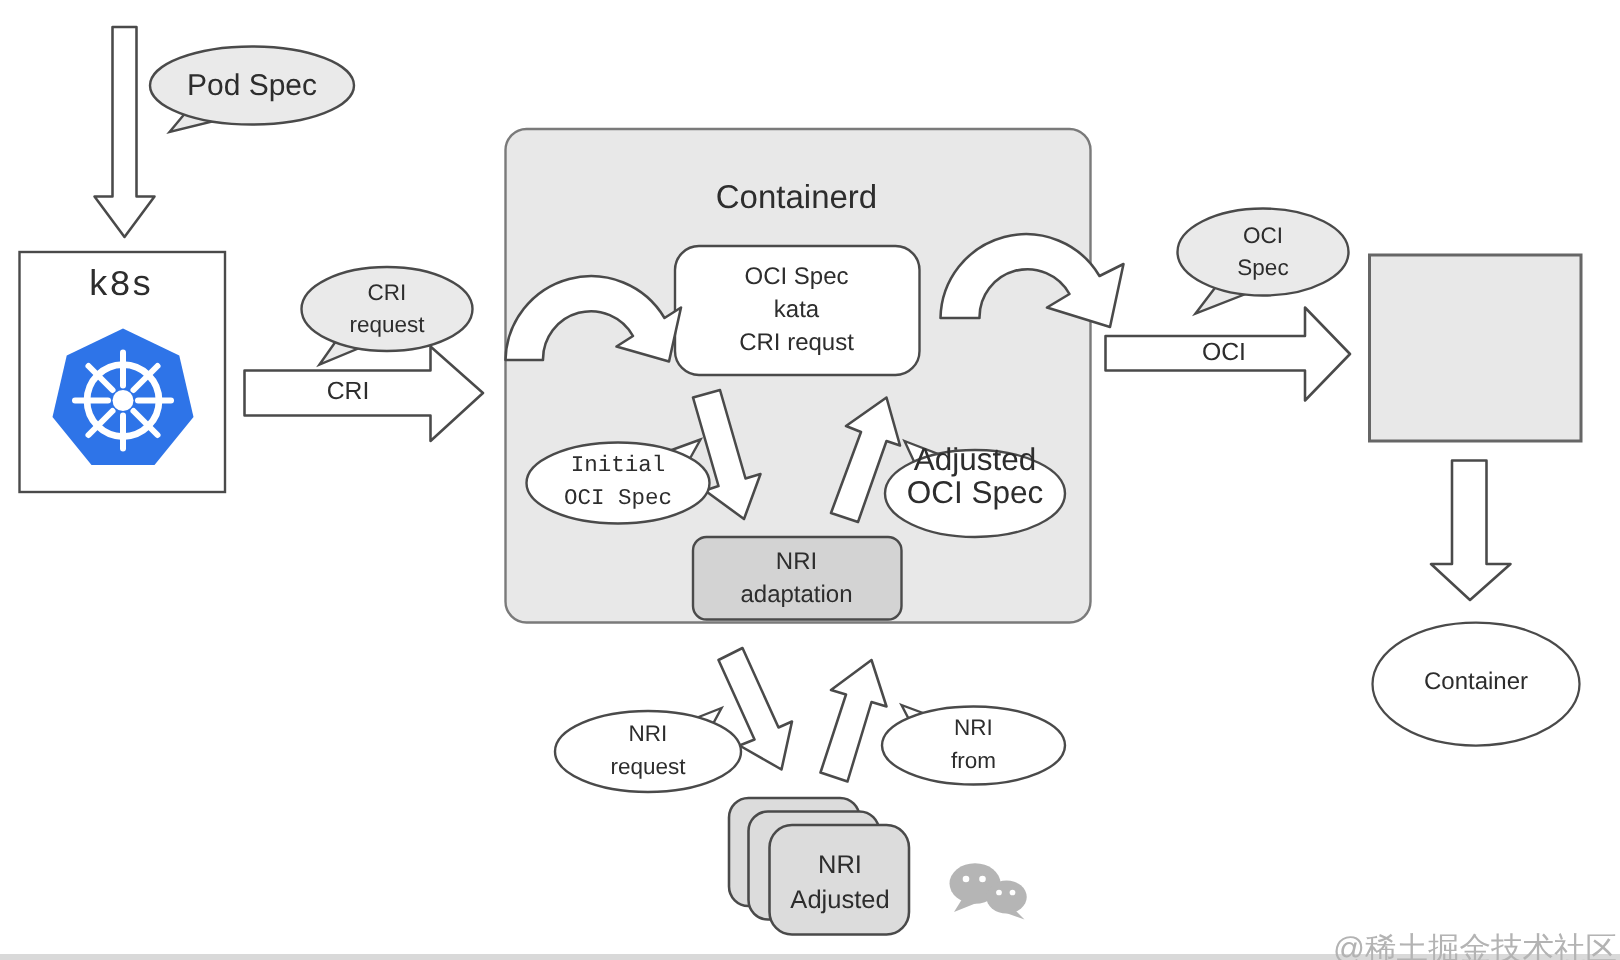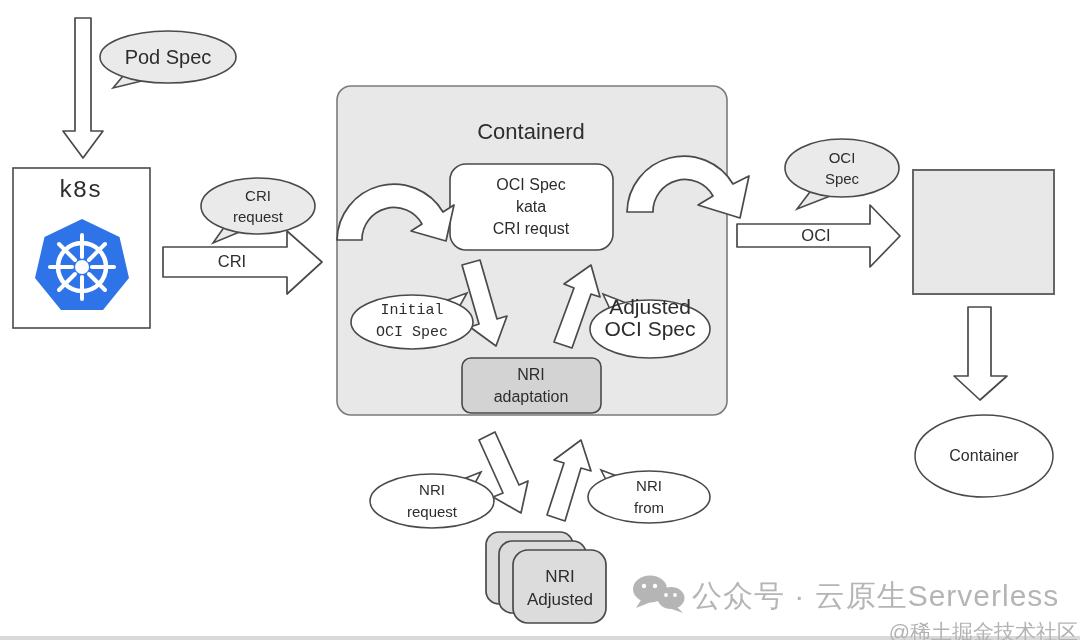--- a/index.html
+++ b/index.html
@@ -162,17 +162,16 @@
 
   <div class="lbl" style="left:649px;top:497px;font-size:15px;line-height:22px;">
     <div>NRI</div>
     <div>from</div>
   </div>
 
   <div class="lbl" style="left:232px;top:262px;font-size:16.5px;">CRI</div>
 
   <div class="lbl" style="left:816px;top:236px;font-size:16.5px;">OCI</div>
 
-  <div class="watermark" style="left:692px;top:596px;font-size:30px;">公众号 · 云原生Serverless</div>
 
   <div class="credit" style="left:1078px;top:632px;font-size:21px;">@稀土掘金技术社区</div>
 
 </div>
 
 </body></html>

